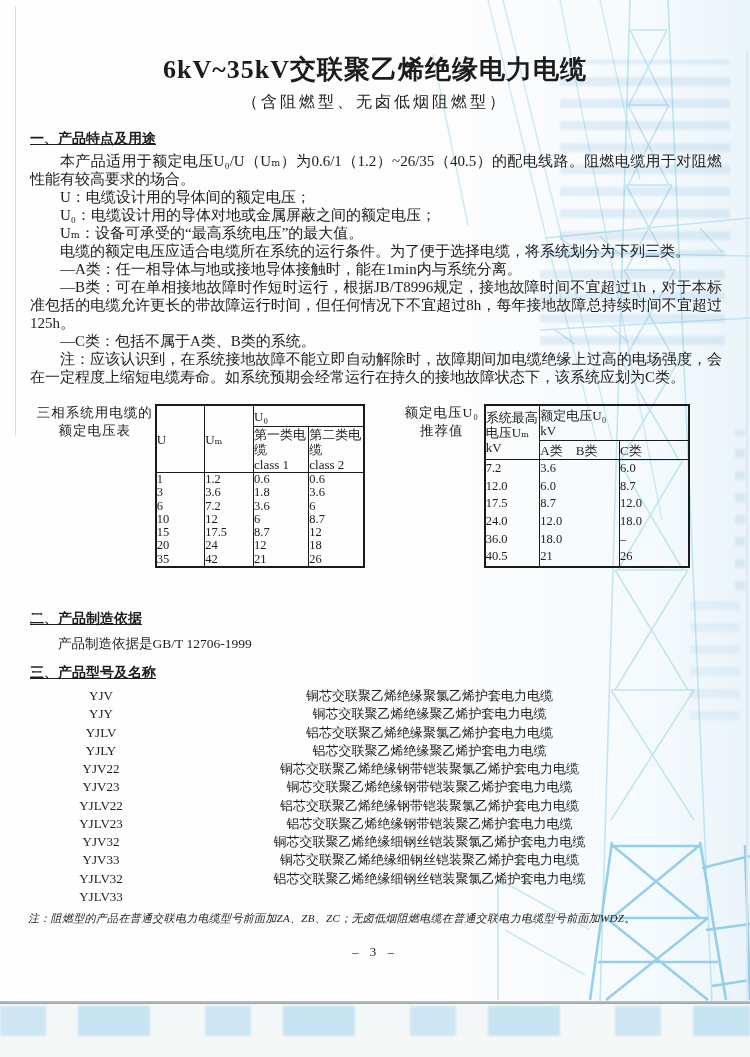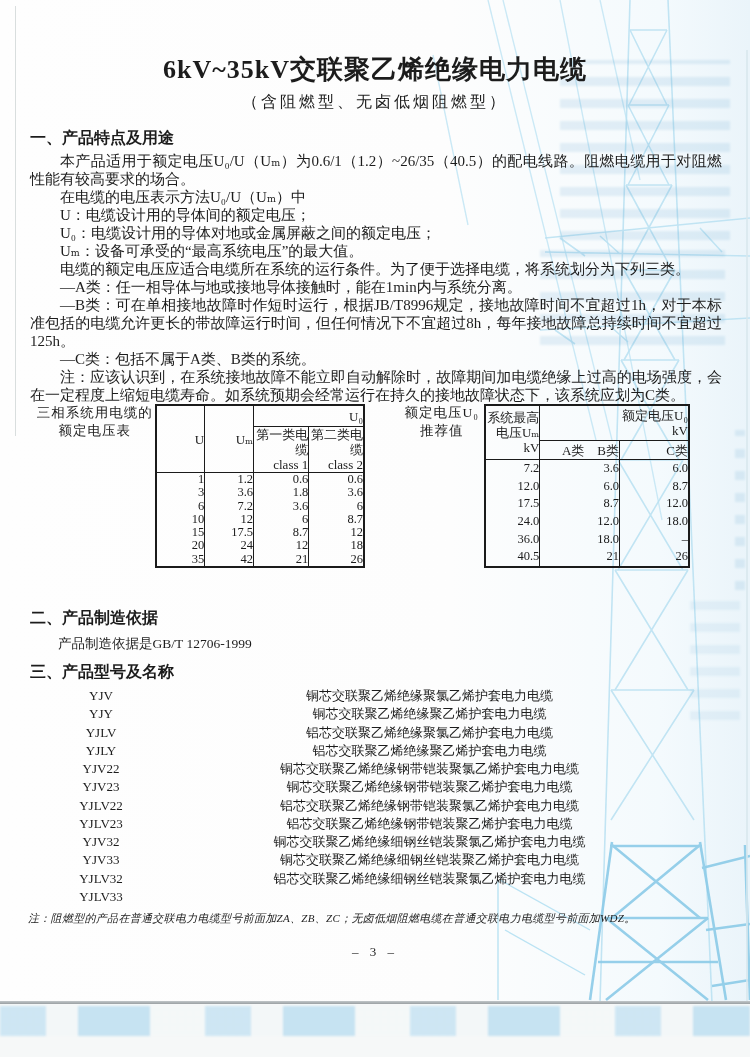--- a/index.html
+++ b/index.html
@@ -54,40 +54,40 @@
   .doc-title{
     position:absolute;top:52px;left:0;width:750px;
     text-align:center;font-size:26px;font-weight:bold;letter-spacing:1px;
   }
   .doc-subtitle{
     position:absolute;top:92px;left:0;width:750px;
     text-align:center;font-size:16px;letter-spacing:3px;
   }
   .sec-heading{
     font-family:"Liberation Sans","DejaVu Sans",sans-serif;
-    font-weight:bold;font-size:16px;line-height:20px;margin:0;
+    font-weight:bold;font-size:14px;line-height:20px;margin:0;text-decoration:underline;
   }
   #section1{position:absolute;top:128px;left:30px;width:692px;}
   #section1 .sec-heading{margin-bottom:4px;}
   #sec1-paragraphs p{
     margin:0;text-indent:2em;font-size:15px;line-height:18px;
     text-align:justify;
   }
   
   #tables-row{position:absolute;top:404px;left:30px;width:692px;display:flex;}
   .tbl-block{display:flex;flex-direction:row;}
   .tbl-left{width:330px;margin-left:5px;}
   .tbl-right{width:290px;margin-left:35px;}
   .tbl-caption{
     text-align:center;font-size:13.5px;line-height:18px;margin-bottom:9px;
     letter-spacing:1px;
   }
   table{border-collapse:collapse;width:100%;table-layout:fixed;}
   table{border:2px solid #1b1b1b;}
-  th,td{border:1px solid #1b1b1b;padding:0;text-align:right;vertical-align:middle;}
+  th,td{border:1px solid #1b1b1b;padding:0;text-align:left;vertical-align:middle;}
   th{font-weight:normal;font-size:13px;white-space:pre-line;line-height:15px;}
   tbody td{border-top:none;border-bottom:none;font-size:12.5px;}
   #voltage-table thead tr:first-child th{height:20px;}
   #voltage-table thead tr:last-child th{height:34px;}
   #voltage-table tbody td{line-height:13.3px;}
   #recommend-table thead tr:first-child th{height:34px;}
   #recommend-table thead tr:last-child th{height:18px;}
   #recommend-table tbody td{line-height:15.4px;}
   
   #section2{position:absolute;top:608px;left:30px;width:692px;}
@@ -160,21 +160,20 @@
 
   <div id="content">
 
     <div class="doc-title">6kV~35kV交联聚乙烯绝缘电力电缆</div>
     <div class="doc-subtitle">（含阻燃型、无卤低烟阻燃型）</div>
 
     <div id="section1">
       <p class="sec-heading">一、产品特点及用途</p>
       <div id="sec1-paragraphs">
           <p>本产品适用于额定电压U₀/U（Uₘ）为0.6/1（1.2）~26/35（40.5）的配电线路。阻燃电缆用于对阻燃性能有较高要求的场合。</p>
-          <p>在电缆的电压表示方法U₀/U（Uₘ）中</p>
           <p>U：电缆设计用的导体间的额定电压；</p>
           <p>U₀：电缆设计用的导体对地或金属屏蔽之间的额定电压；</p>
           <p>Uₘ：设备可承受的“最高系统电压”的最大值。</p>
           <p>电缆的额定电压应适合电缆所在系统的运行条件。为了便于选择电缆，将系统划分为下列三类。</p>
           <p>—A类：任一相导体与地或接地导体接触时，能在1min内与系统分离。</p>
           <p>—B类：可在单相接地故障时作短时运行，根据JB/T8996规定，接地故障时间不宜超过1h，对于本标准包括的电缆允许更长的带故障运行时间，但任何情况下不宜超过8h，每年接地故障总持续时间不宜超过125h。</p>
           <p>—C类：包括不属于A类、B类的系统。</p>
           <p>注：应该认识到，在系统接地故障不能立即自动解除时，故障期间加电缆绝缘上过高的电场强度，会在一定程度上缩短电缆寿命。如系统预期会经常运行在持久的接地故障状态下，该系统应划为C类。</p>
         </div>
     </div>

